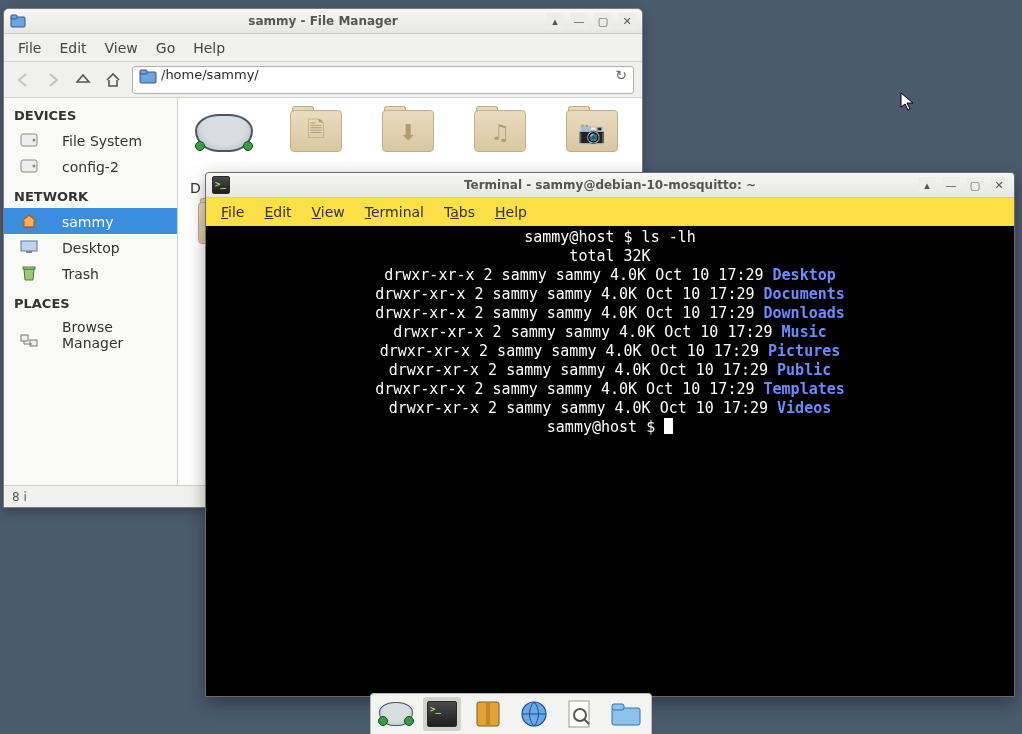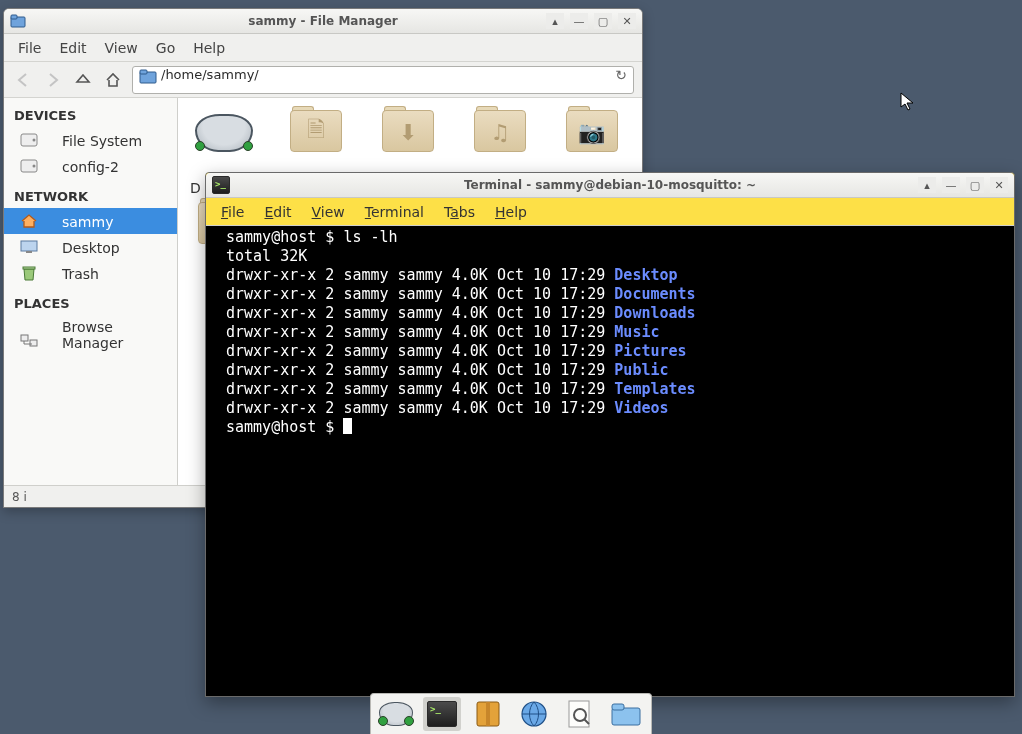--- a/index.html
+++ b/index.html
@@ -180,20 +180,21 @@
   }
   .term-menubar .m { padding:3px 9px; cursor:pointer; }
   .term-menubar .m u { text-decoration:underline; }
 
   .term-body {
     flex:1; background:#000; color:#fff;
     font-family: "DejaVu Sans Mono","Liberation Mono",monospace;
     font-size: 15px; line-height: 19px;
     padding: 2px 20px; overflow:auto;
     white-space: pre;
+    text-align: center;
   }
   .term-body .dir { color:#6b8cff; font-weight:bold; }
   .cursor-block {
     display:inline-block; width:9px; height:16px;
     background:#fff; vertical-align:-2px;
   }
 
   
   .dock {
     position:absolute; left:0; right:0; bottom:0;

